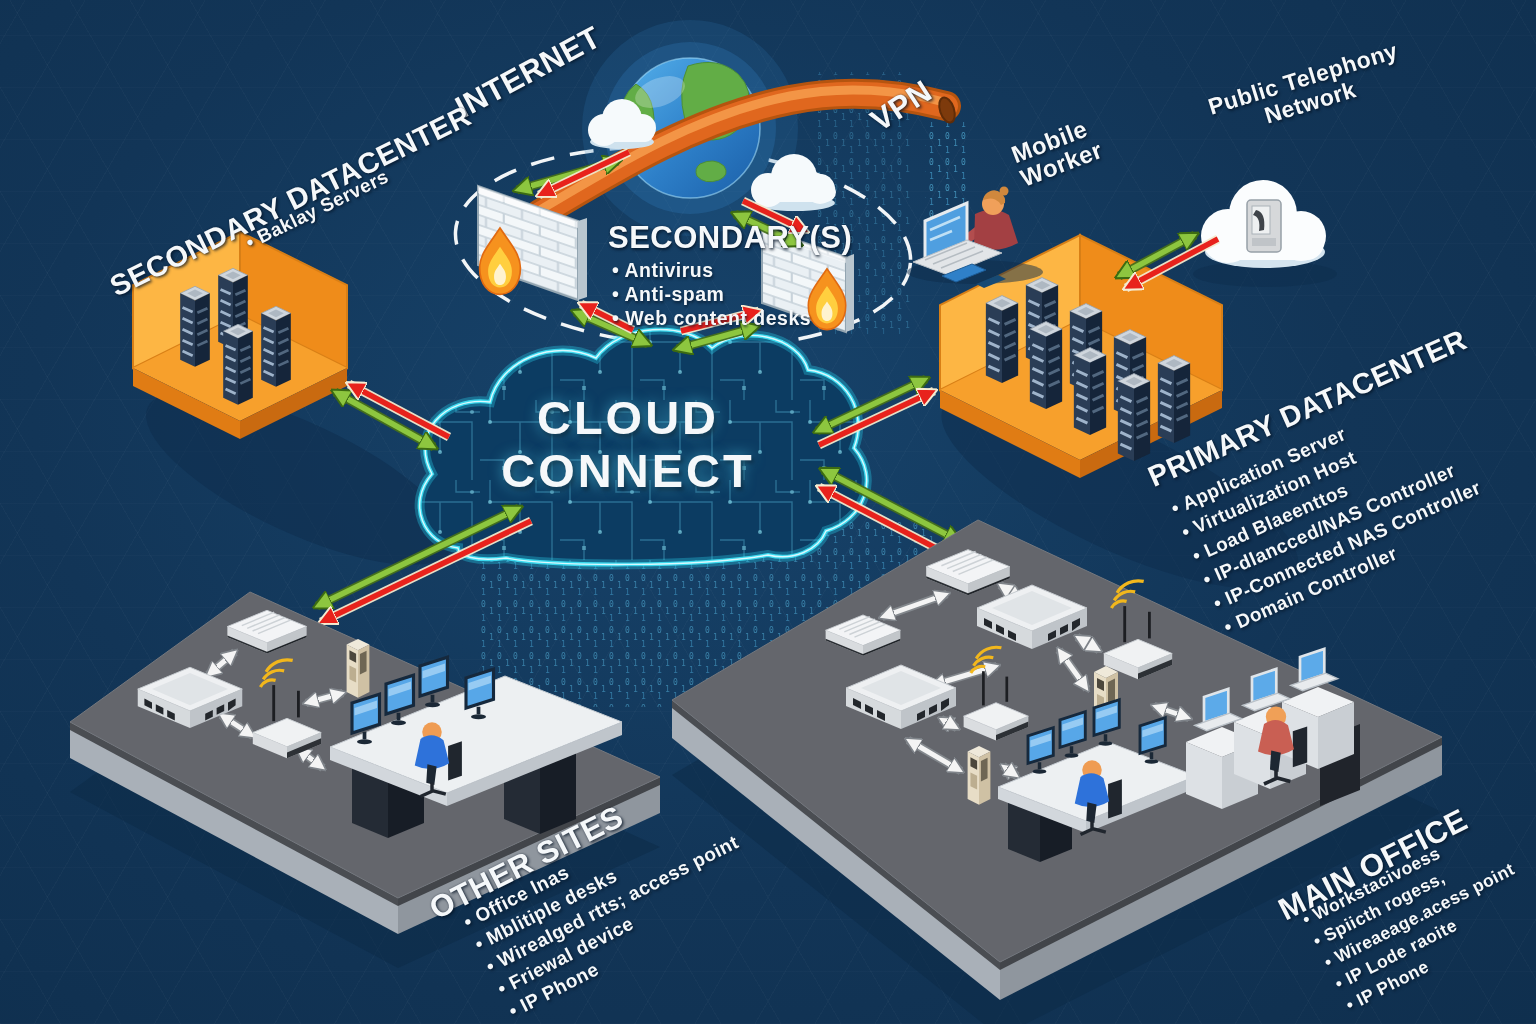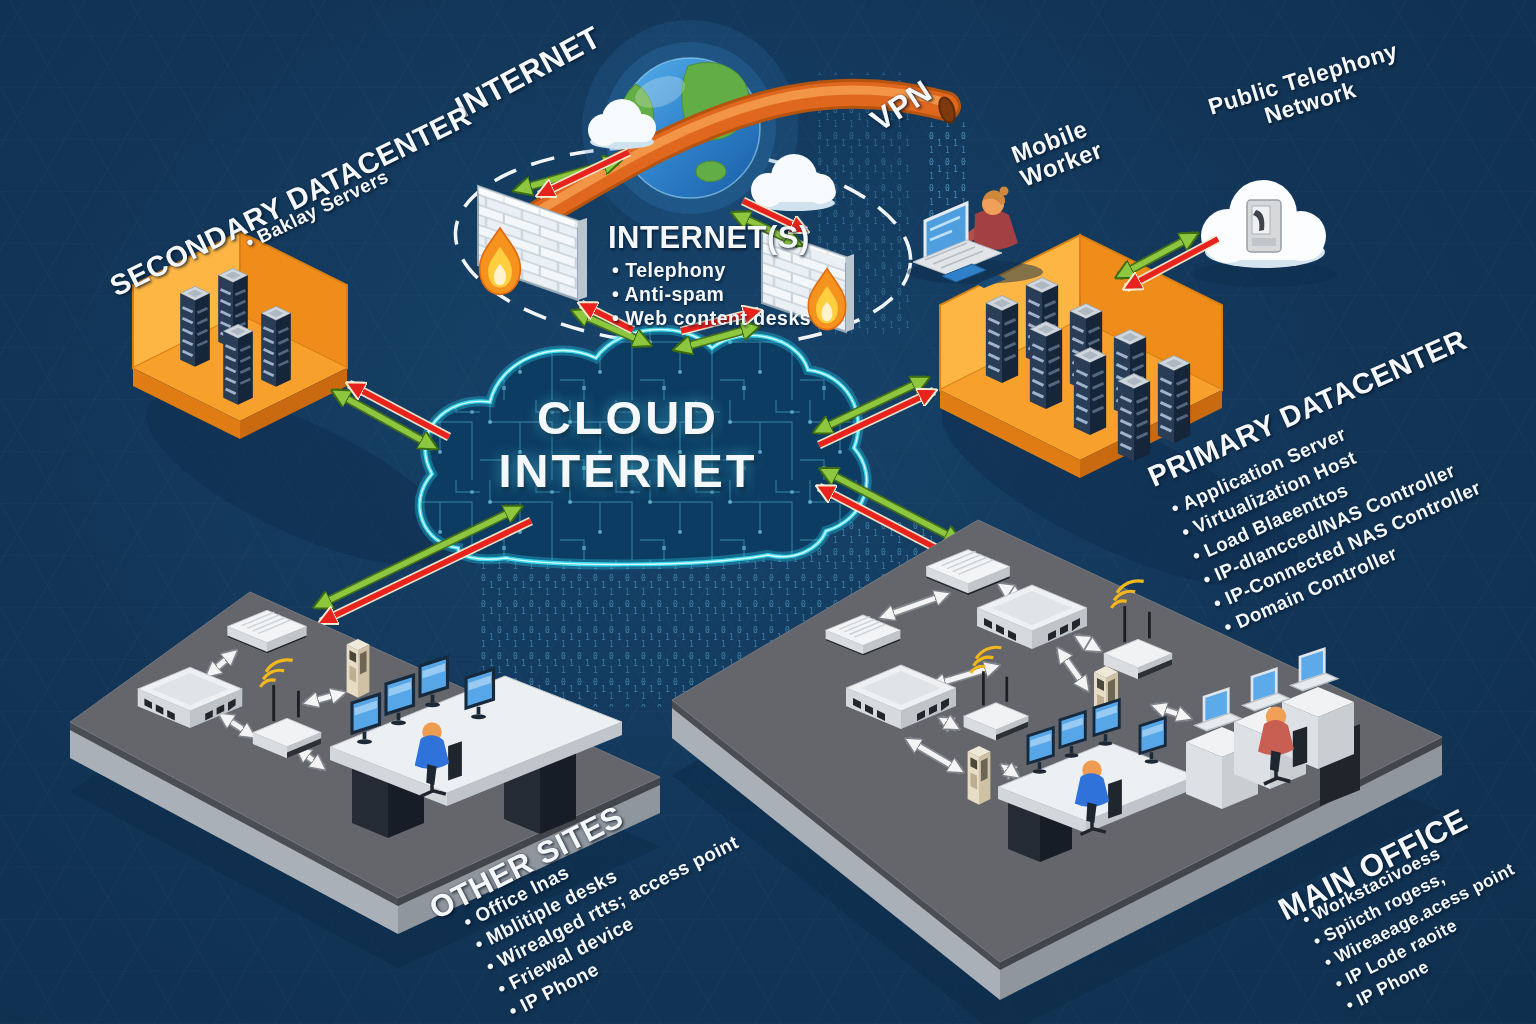--- a/index.html
+++ b/index.html
@@ -456,28 +456,28 @@
 </svg>
 
 <div class="lbl big" id="lbl-internet">INTERNET</div>
 <div class="lbl big" id="lbl-vpn">VPN</div>
 <div class="lbl med" id="lbl-mobile">Mobile Worker</div>
 <div class="lbl" id="lbl-telephony">Public Telephony Network</div>
 
 <div class="lbl" id="lbl-secondary">SECONDARY DATACENTER</div>
 <div class="lbl blt" id="lbl-secondary-b">Baklay Servers</div>
 
-<div class="lbl big" id="lbl-firewalls">INTERNET(S)</div>
+<div class="lbl big" id="lbl-firewalls">SECONDARY(S)</div>
 <div class="lbl bl-list" id="fw-bullets">
-  <div class="blt">Telephony</div>
+  <div class="blt">Antivirus</div>
   <div class="blt">Anti-spam</div>
   <div class="blt">Web content desks</div>
 </div>
 
-<div class="lbl" id="lbl-cloudconnect">CLOUD INTERNET</div>
+<div class="lbl" id="lbl-cloudconnect">CLOUD CONNECT</div>
 
 <div class="lbl" id="lbl-primary">PRIMARY DATACENTER</div>
 <div class="lbl bl-list" id="primary-bullets">
   <div class="blt">Application Server</div>
   <div class="blt">Virtualization Host</div>
   <div class="blt">Load Blaeenttos</div>
   <div class="blt">IP-dlancced/NAS Controller</div>
   <div class="blt">IP-Connected NAS Controller</div>
   <div class="blt">Domain Controller</div>
 </div>

